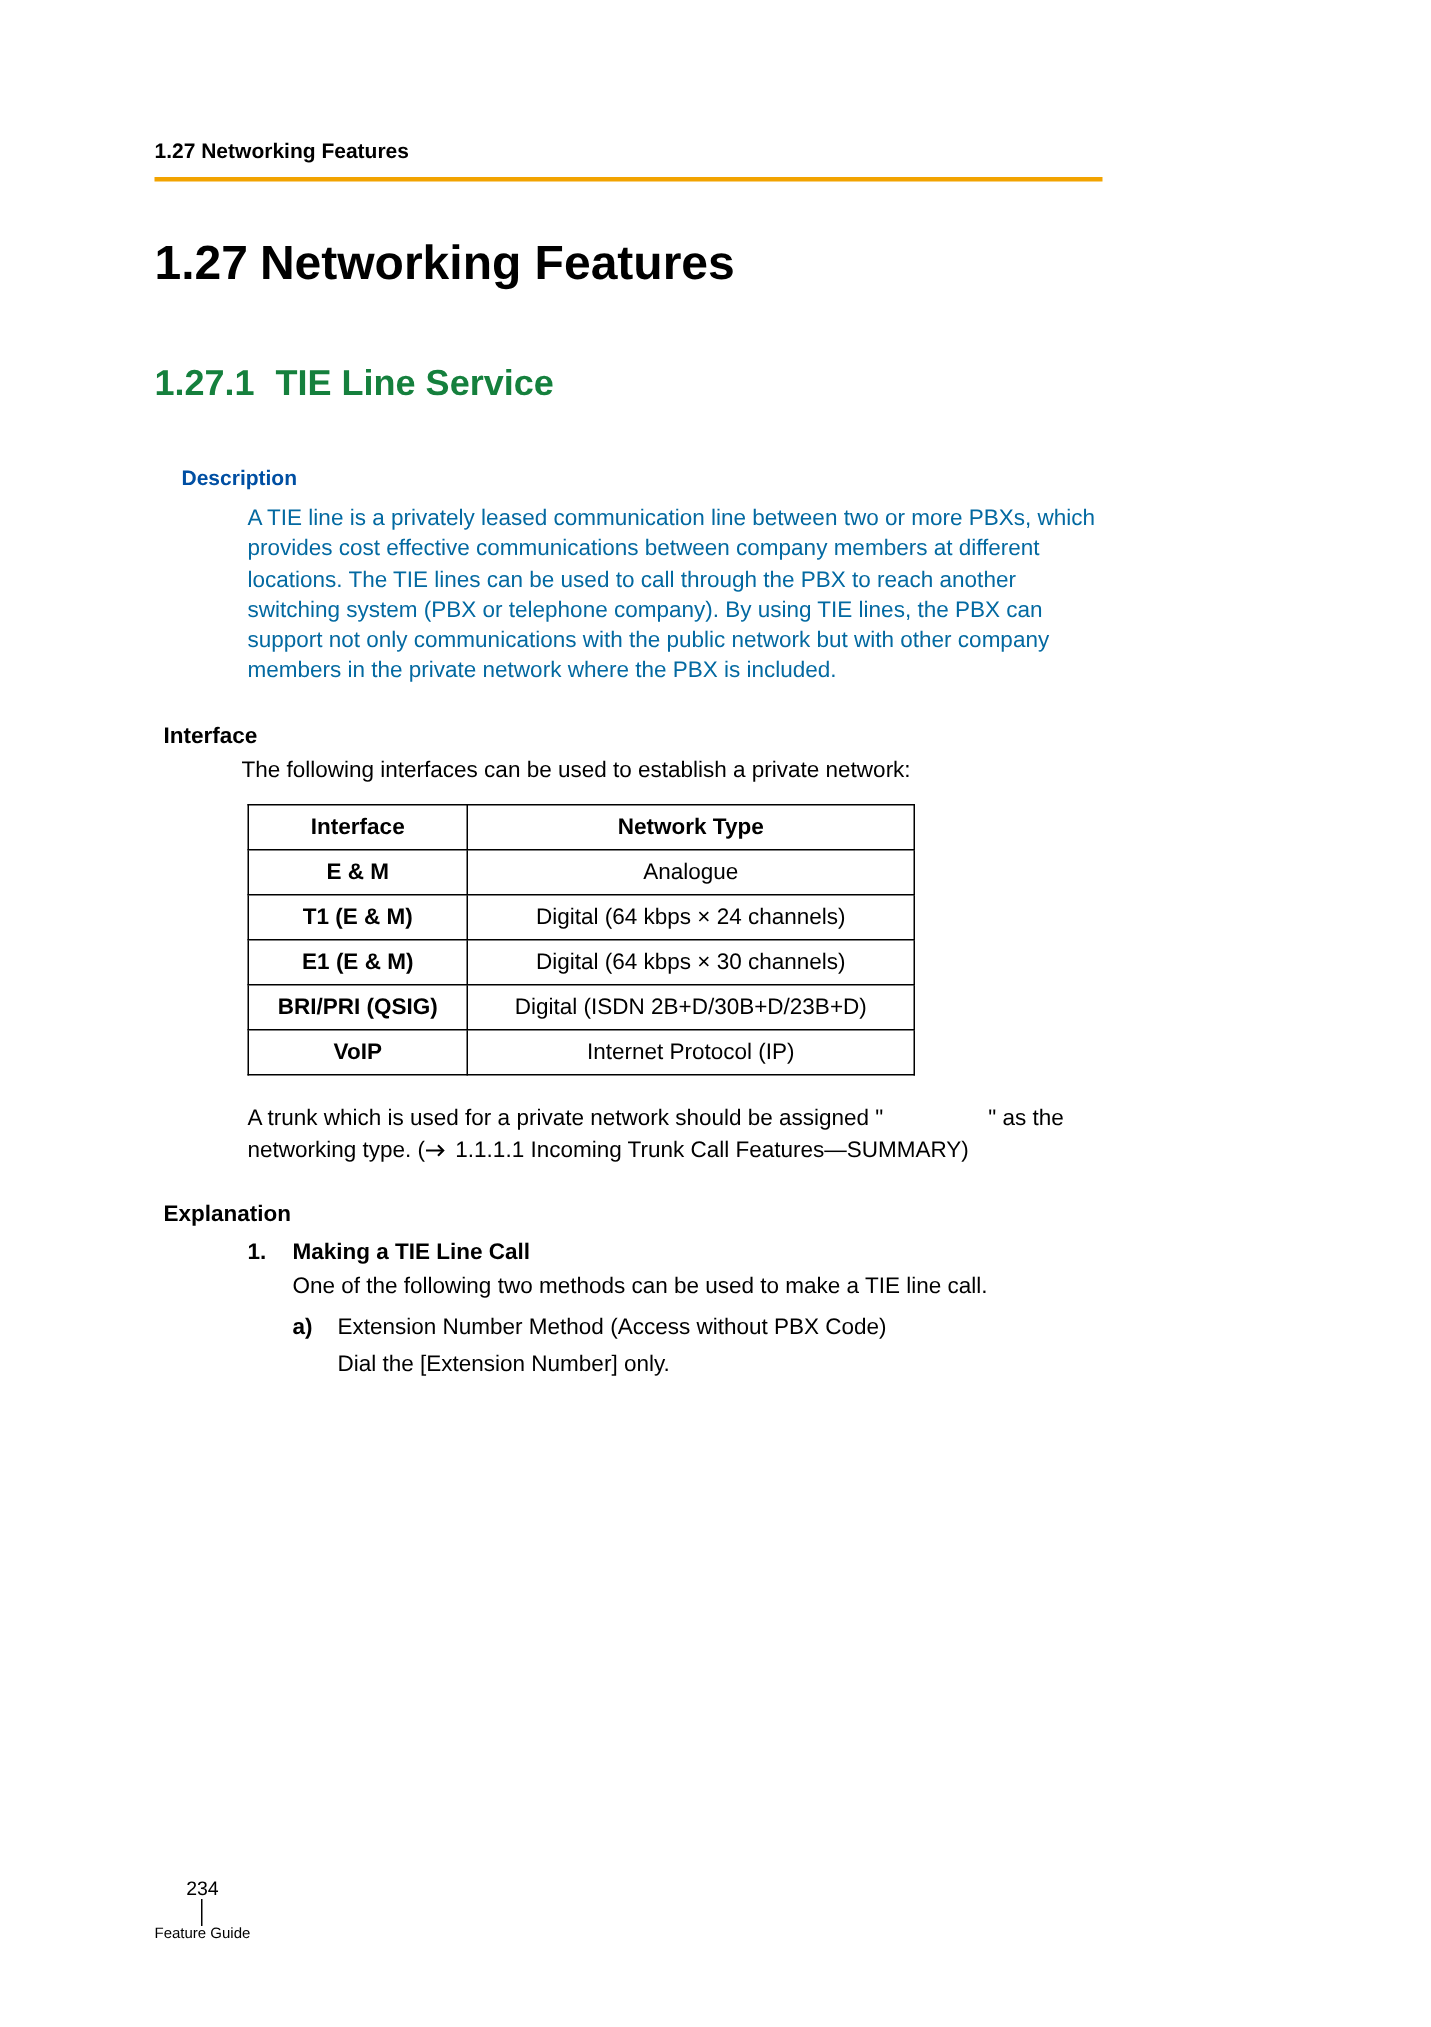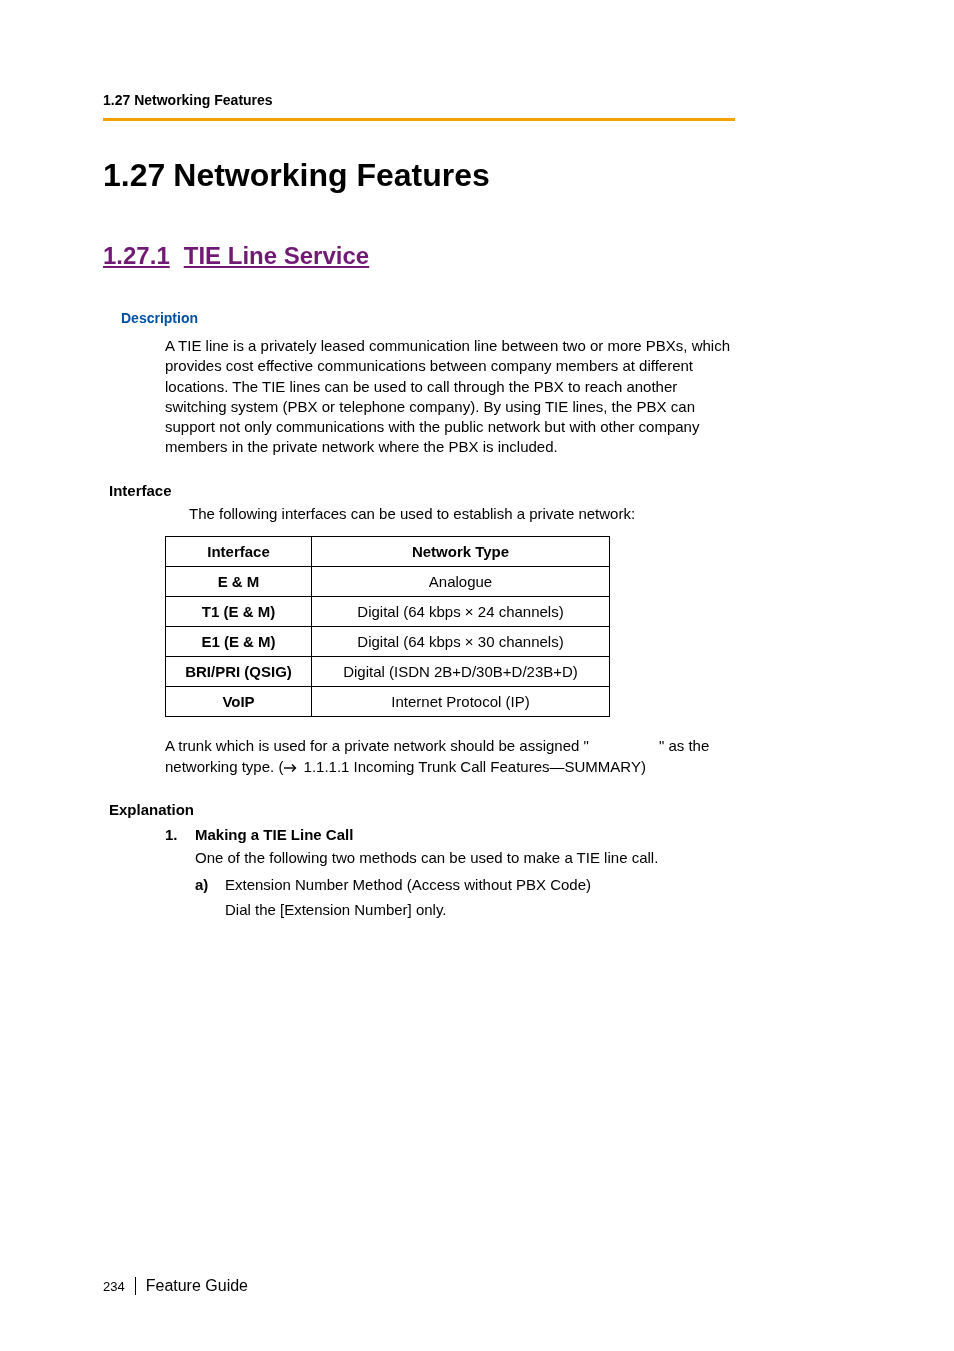--- a/index.html
+++ b/index.html
@@ -37,51 +37,50 @@
       font-weight: bold;
       color: #000000;
       margin-bottom: 48px;
     }
     .h1 .num {
       margin-right: 8px;
     }
     .h2 {
       font-size: 24px;
       font-weight: bold;
-      color: #701a75;
+      color: #15803d;
       margin-bottom: 40px;
-      text-decoration: underline;
     }
     .h2 .num {
       margin-right: 14px;
     }
     .h3-desc {
       font-size: 14px;
       font-weight: bold;
       color: #004fa3;
       margin-left: 18px;
       margin-bottom: 10px;
     }
     .body-text {
       font-size: 15px;
       line-height: 1.35;
       margin-left: 62px;
-      color: #000000;
+      color: #0369a1;
     }
     .h3-bold {
       font-size: 15px;
       font-weight: bold;
       margin-left: 6px;
       margin-top: 24px;
       margin-bottom: 6px;
       color: #000000;
     }
     .intro-interface {
       font-size: 15px;
-      margin-left: 86px;
+      margin-left: 58px;
       margin-bottom: 14px;
     }
     table.iface {
       border-collapse: collapse;
       margin-left: 62px;
       margin-top: 6px;
       margin-bottom: 18px;
     }
     table.iface th, table.iface td {
       border: 1px solid #000000;
@@ -154,33 +153,34 @@
       margin-top: 4px;
     }
     .footer {
       position: absolute;
       bottom: 56px;
       left: 103px;
       font-size: 13px;
       color: #000000;
       display: flex;
       align-items: center;
+      flex-direction: column;
     }
     .footer .pnum {
       font-size: 13px;
     }
     .footer .vdiv {
       display: inline-block;
       width: 1px;
       height: 18px;
       background: #000000;
       margin: 0 10px;
     }
     .footer .doc {
-      font-size: 16px;
+      font-size: 10px;
     }
     .quote-gap {
       display: inline-block;
       width: 70px;
     }
   </style>
 </head>
 <body>
 
 <div class="page">

